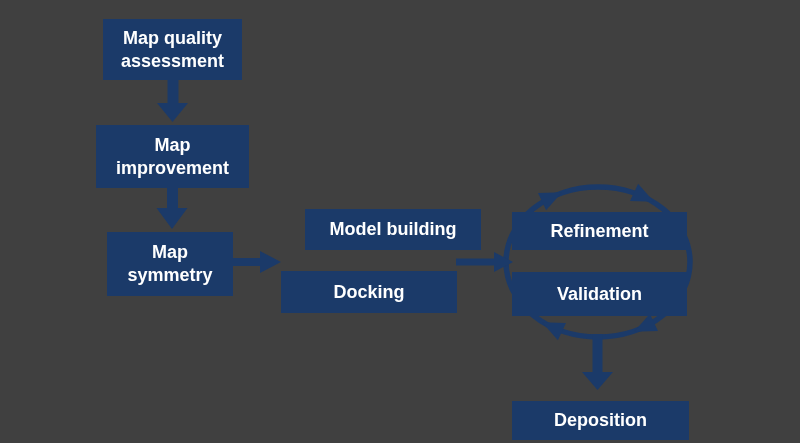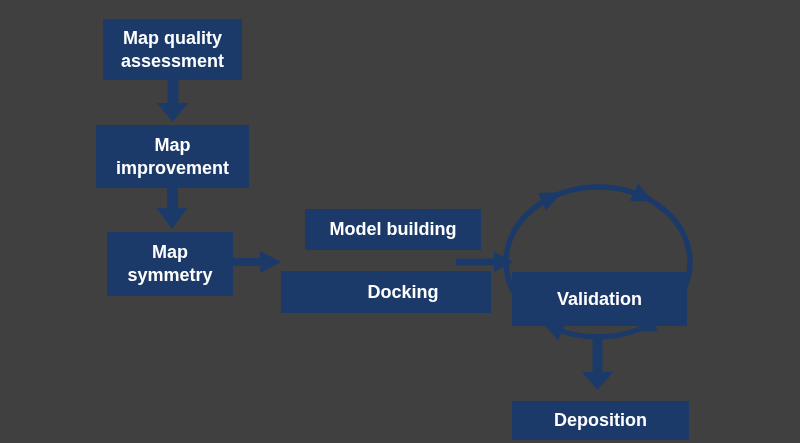--- a/index.html
+++ b/index.html
@@ -65,26 +65,29 @@
 
   <div class="box" style="left:107px; top:232px; width:126px; height:64px;">
     <span>Map
 symmetry</span>
   </div>
 
   <div class="box" style="left:281px; top:209px; width:176px; height:41px;margin-left:24px;">
     <span>Model building</span>
   </div>
 
-  <div class="box" style="left:281px; top:271px; width:176px; height:42px;padding-left:34px;">
+  <div class="box" style="left:281px; top:271px; width:176px; height:42px;">
     <span>Docking</span>
   </div>
 
+  <div class="box" style="left:512px; top:212px; width:175px; height:38px;">
+    <span>Refinement</span>
+  </div>
 
-  <div class="box" style="left:512px; top:272px; width:175px; height:54px;">
+  <div class="box" style="left:512px; top:272px; width:175px; height:44px;">
     <span>Validation</span>
   </div>
 
   <div class="box" style="left:512px; top:401px; width:177px; height:39px;">
     <span>Deposition</span>
   </div>
 
 </div>
 
 </body></html>

